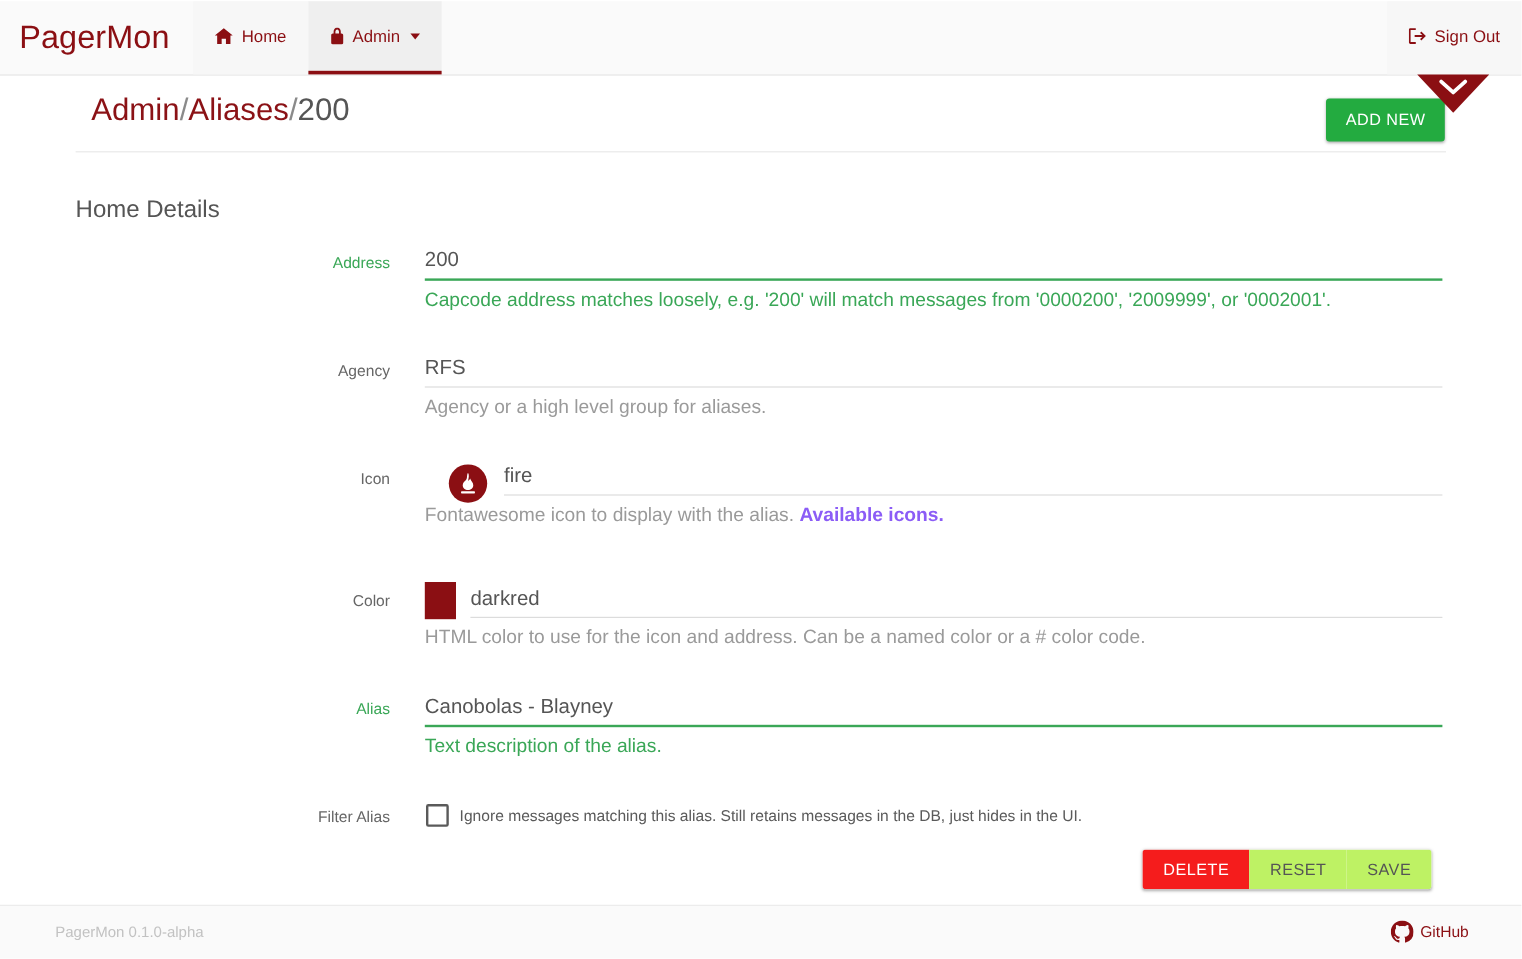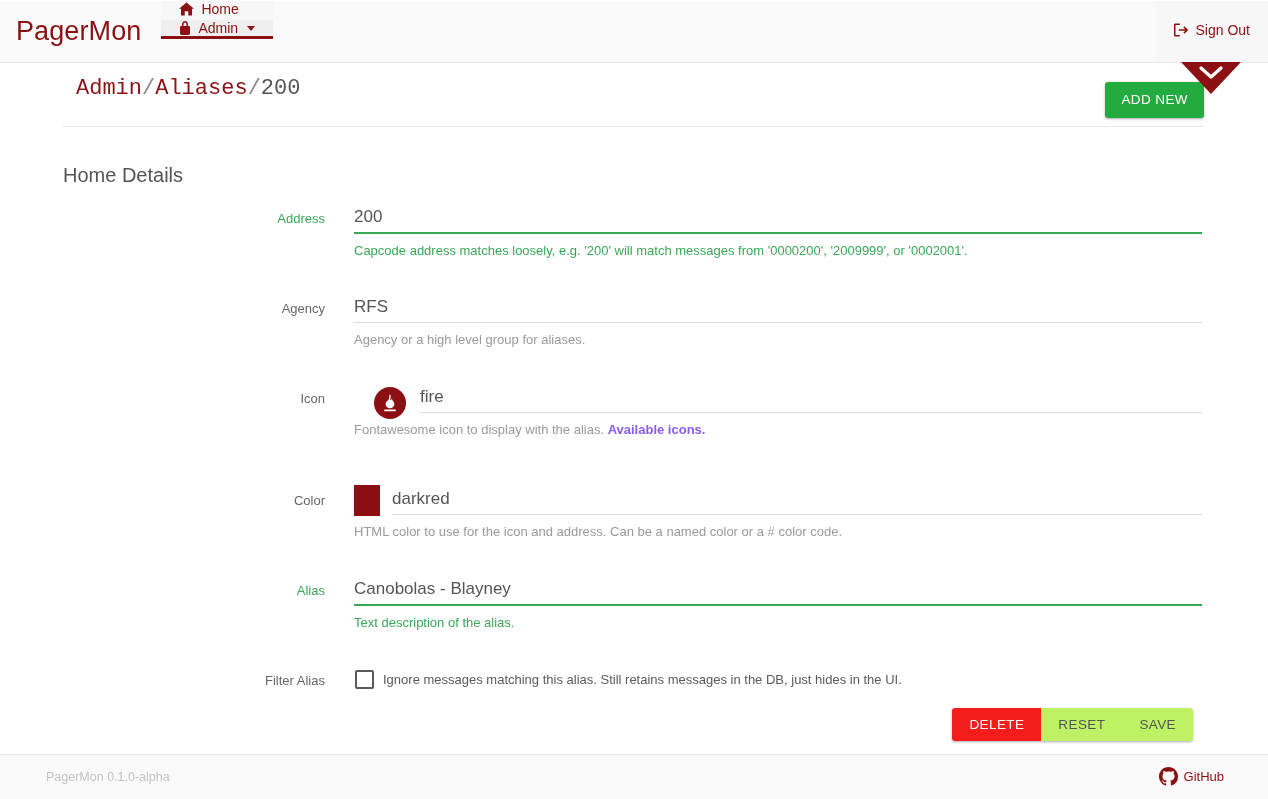--- a/index.html
+++ b/index.html
@@ -21,21 +21,21 @@
     display: flex; align-items: stretch;
   }
   .brand {
     display: flex; align-items: center;
     padding: 0 20px 0 16px;
     font-size: 27px;
     color: #8b0f13;
     letter-spacing: .1px;
     white-space: nowrap;
   }
-  .nav-items { display: flex; align-items: stretch; flex-direction: column; }
+  .nav-items { display: flex; align-items: stretch; }
   .nav-item {
     display: flex; align-items: center; gap: 7px;
     padding: 0 18px;
     font-size: 14px;
     color: #8b0f13;
     cursor: pointer;
     border-bottom: 3px solid transparent;
     background: #f7f7f7;
     white-space: nowrap;
   }
@@ -78,23 +78,22 @@
     width: 26px; height: 16px;
   }
 
   
   .page-header {
     position: absolute; top: 62px; left: 0;
     width: 1268px; height: 63px;
   }
   .breadcrumb {
     position: absolute; left: 76px; top: 14px;
-    font-size: 22px; color: #777;
+    font-size: 26px; color: #777;
     white-space: nowrap;
-    font-family: Liberation Mono, monospace;
   }
   .breadcrumb a { color: #8b1216; text-decoration: none; cursor: pointer; }
   .breadcrumb .sep { color: #8a8a8a; }
   .breadcrumb .cur { color: #555; }
 
   .add-new {
     position: absolute; right: 64px; top: 82px;
     background: #23ab40; color: #fff;
     border: none; border-radius: 3px;
     padding: 0 16px; height: 36px; line-height: 36px;
@@ -127,21 +126,21 @@
   .val {
     font-size: 17px; color: #555;
     height: 30px; line-height: 30px;
     border: none; outline: none; background: transparent;
     width: 100%; padding: 0;
     font-family: "Liberation Sans", sans-serif;
   }
   .underline { height: 1px; background: #dcdcdc; width: 848px; }
   .underline.ok { height: 2px; background: #3aa757; }
   .help {
-    font-size: 13px; color: #9a9a9a; margin-top: 9px;
+    font-size: 16px; color: #9a9a9a; margin-top: 9px;
     line-height: 16px;
   }
   .help.ok { color: #3aa757; }
   .help a { color: #8b5cf6; text-decoration: none; font-weight: bold; cursor: pointer; }
 
   
   .icon-circle {
     position: absolute; left: 374px; top: 387px;
     width: 32px; height: 32px; border-radius: 50%;
     background: #8b0f13;

